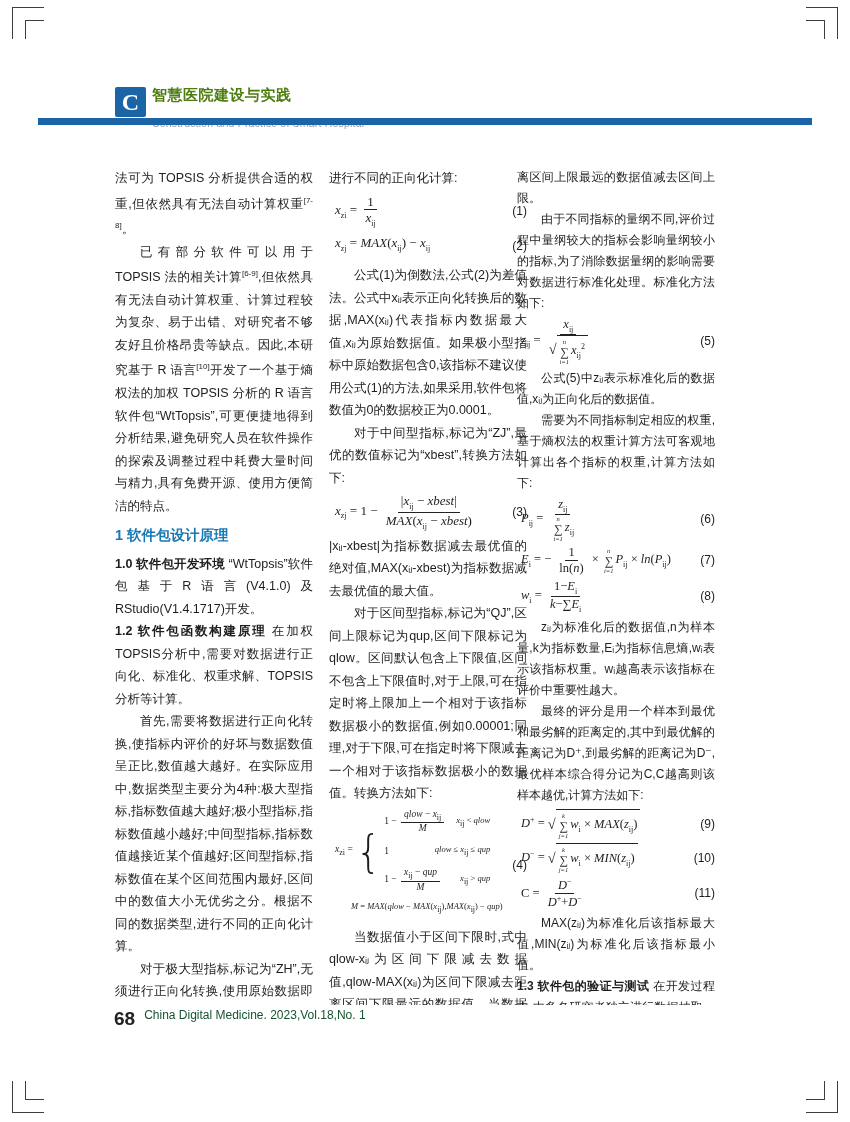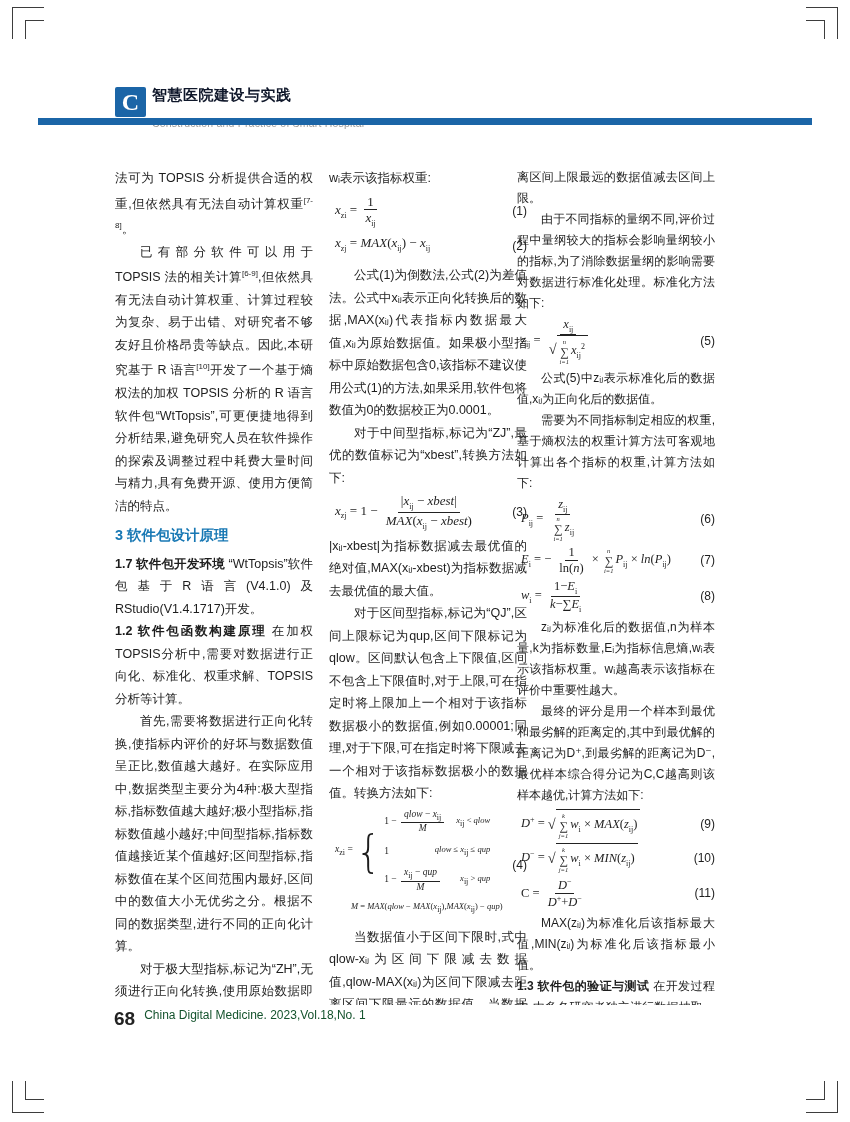--- a/index.html
+++ b/index.html
@@ -20,21 +20,21 @@
   .cm-bl2{left:25px;bottom:22px;width:19px;height:19px;border-left-width:1.5px;border-bottom-width:1.5px}
   .cm-br1{right:12px;bottom:9px;width:32px;height:32px;border-right-width:1.5px;border-bottom-width:1.5px}
   .cm-br2{right:25px;bottom:22px;width:19px;height:19px;border-right-width:1.5px;border-bottom-width:1.5px}
 
   
   .header{position:absolute;left:38px;top:87px;width:774px;height:40px}
   .logo{position:absolute;left:77px;top:0;width:31px;height:30px;background:var(--brand);
         color:#fff;display:flex;align-items:center;justify-content:center;
         font-size:24px;font-weight:bold;font-family:"Liberation Serif","DejaVu Serif",serif;border-radius:2px}
   .titles{position:absolute;left:114px;top:-1px}
-  .title-cn{font-size:15px;font-weight:bold;color:#0f172a;letter-spacing:.5px}
+  .title-cn{font-size:15px;font-weight:bold;color:#4d7c0f;letter-spacing:.5px}
   .title-en{font-size:10.5px;color:#9a9a9a;margin-top:12px;letter-spacing:.2px}
   .bar{position:absolute;left:0;top:31px;width:100%;height:7px;background:var(--brand)}
 
   
   .col{position:absolute;top:167px;width:198px;height:838px;overflow:hidden;
        font-size:12.5px;line-height:22.5px;text-align:justify;color:#1d1d1d}
   .col1{left:115px}
   .col2{left:329px}
   .col3{left:517px;font-size:12px;line-height:21px}
   .col p{text-indent:2em}
@@ -93,29 +93,29 @@
   <div class="titles">
     <div class="title-cn">智慧医院建设与实践</div>
     <div class="title-en">Construction and Practice of Smart Hospital</div>
   </div>
   <div class="bar"></div>
 </div>
 
 <div class="col col1">
   <p class="flush"><span>法可为 TOPSIS 分析提供合适的权重,但依然具有无法自动计算权重</span><sup>[7-8]</sup><span>。</span></p>
   <p><span>已有部分软件可以用于 TOPSIS 法的相关计算</span><sup>[6-9]</sup><span>,但依然具有无法自动计算权重、计算过程较为复杂、易于出错、对研究者不够友好且价格昂贵等缺点。因此,本研究基于 R 语言</span><sup>[10]</sup><span>开发了一个基于熵权法的加权 TOPSIS 分析的 R 语言软件包“WtTopsis”,可更便捷地得到分析结果,避免研究人员在软件操作的探索及调整过程中耗费大量时间与精力,具有免费开源、使用方便简洁的特点。</span></p>
-  <h2 class="sec-h">3 软件包设计原理</h2>
-  <p class="flush"><span class="lead">1.7 软件包开发环境</span> <span>“WtTopsis”软件包基于R语言(V4.1.0)及RStudio(V1.4.1717)开发。</span></p>
+  <h2 class="sec-h">1 软件包设计原理</h2>
+  <p class="flush"><span class="lead">1.0 软件包开发环境</span> <span>“WtTopsis”软件包基于R语言(V4.1.0)及RStudio(V1.4.1717)开发。</span></p>
   <p class="flush"><span class="lead">1.2 软件包函数构建原理</span> <span>在加权TOPSIS分析中,需要对数据进行正向化、标准化、权重求解、TOPSIS分析等计算。</span></p>
   <p><span>首先,需要将数据进行正向化转换,使指标内评价的好坏与数据数值呈正比,数值越大越好。在实际应用中,数据类型主要分为4种:极大型指标,指标数值越大越好;极小型指标,指标数值越小越好;中间型指标,指标数值越接近某个值越好;区间型指标,指标数值在某个区间范围内最好,区间中的数值大小无优劣之分。根据不同的数据类型,进行不同的正向化计算。</span></p>
   <p><span>对于极大型指标,标记为“ZH”,无须进行正向化转换,使用原始数据即可。对于极小型指标,标记为“FU”,正向化方法</span></p>
 </div>
 
 <div class="col col2">
-  <p class="flush"><span>wᵢ表示该指标权重:</span></p>
+  <p class="flush"><span>进行不同的正向化计算:</span></p>
 
   <div class="formula">
     <span class="math"><i>x</i><sub>zi</sub> = <span class="frac">
           <span class="fn">1</span>
           <span class="fd"><i>x</i><sub>ij</sub></span>
         </span></span>
     <span class="eqno">(1)</span>
   </div>
   <div class="formula">
     <span class="math"><i>x</i><sub>zj</sub> = <i>MAX</i>(<i>x</i><sub>ij</sub>) − <i>x</i><sub>ij</sub></span>

